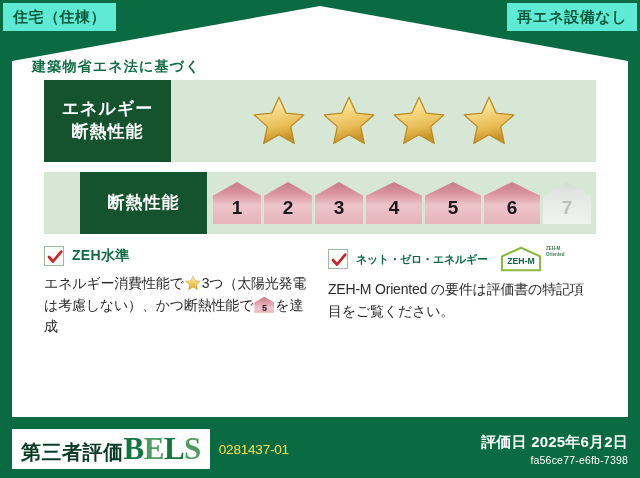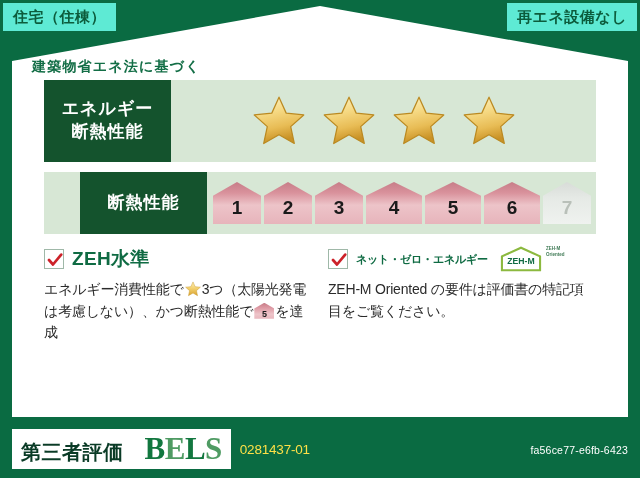--- a/index.html
+++ b/index.html
@@ -144,21 +144,21 @@
     width: 20px; height: 20px;
     border: 1.5px solid #9fb8a8;
     background: #fff;
     flex: 0 0 20px;
     position: relative;
   }
   .checkbox svg { position: absolute; left: 2px; top: 2px; }
   .col-title {
     color: #0f6b43;
     font-weight: bold;
-    font-size: 19px;
+    font-size: 14px;
     letter-spacing: .3px;
     white-space: nowrap;
   }
   .col-title.small { font-size: 11px; letter-spacing: -0.2px; }
 
   .zehm-logo {
     display: inline-flex;
     align-items: flex-start;
     gap: 2px;
     margin-left: 2px;
@@ -207,21 +207,21 @@
     z-index: 5;
     display: flex;
     align-items: center;
     padding: 0 12px;
   }
   .bels-box {
     background: #ffffff;
     padding: 4px 9px 5px 9px;
     display: flex;
     align-items: baseline;
-    gap: 21px;
+    gap: 0;
     line-height: 1;
   }
   .bels-jp {
     font-size: 20px; font-weight: bold;
     color: #0a3b26; letter-spacing: .5px;
   }
   .bels-en {
     font-size: 31px; font-weight: bold;
     color: #12773f; letter-spacing: -0.5px;
     font-family: Liberation Serif, serif;
@@ -399,15 +399,16 @@
   </div>
 </div>
 
 <div class="footer">
   <div class="bels-box">
     <span class="bels-jp">第三者評価</span>
     <span class="bels-en"><span>B</span><span class="dim">E</span><span>L</span><span class="dim">S</span></span>
   </div>
   <div class="bels-num">0281437-01</div>
   <div class="footer-right">
-    <div class="eval-hash">fa56ce77-e6fb-6423</div>
+    <div class="eval-date">評価日 2025年6月2日</div>
+    <div class="eval-hash">fa56ce77-e6fb-7398</div>
   </div>
 </div>
 
 </body></html>

